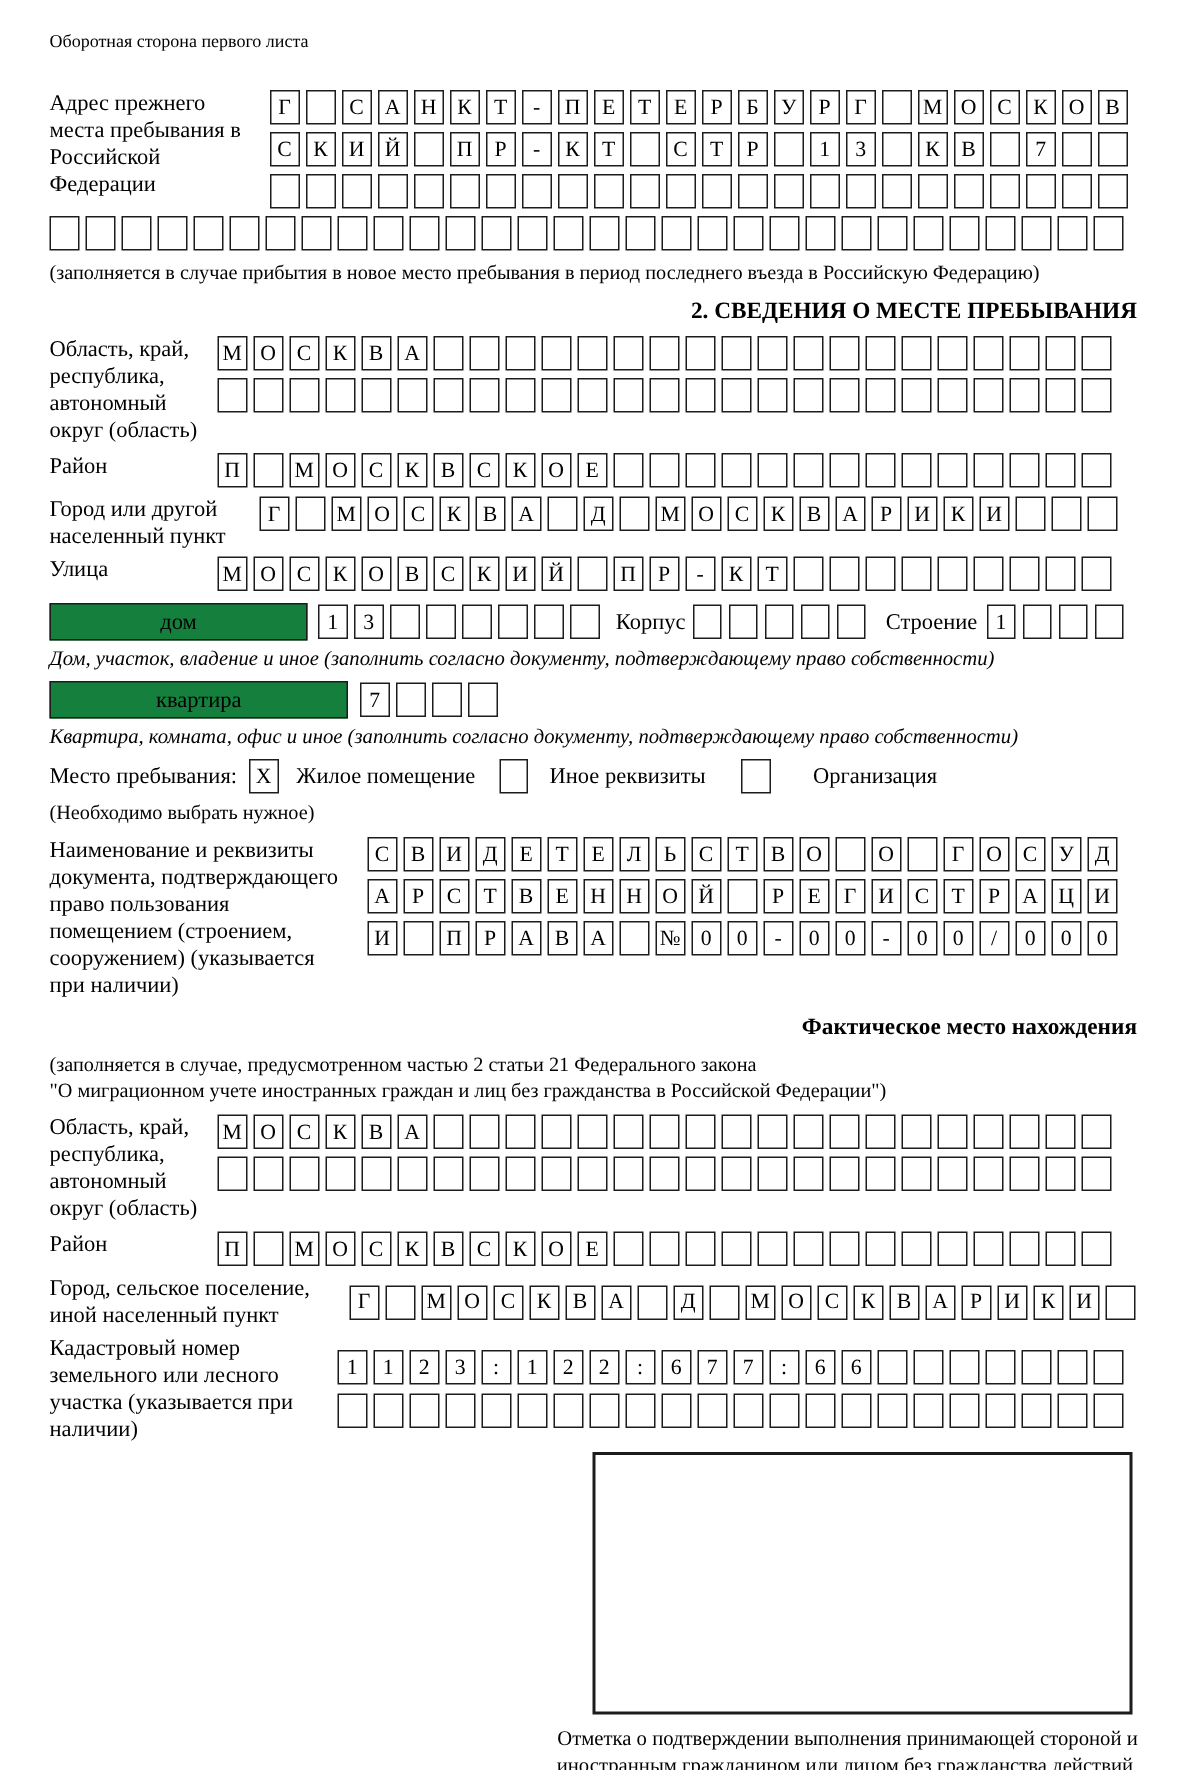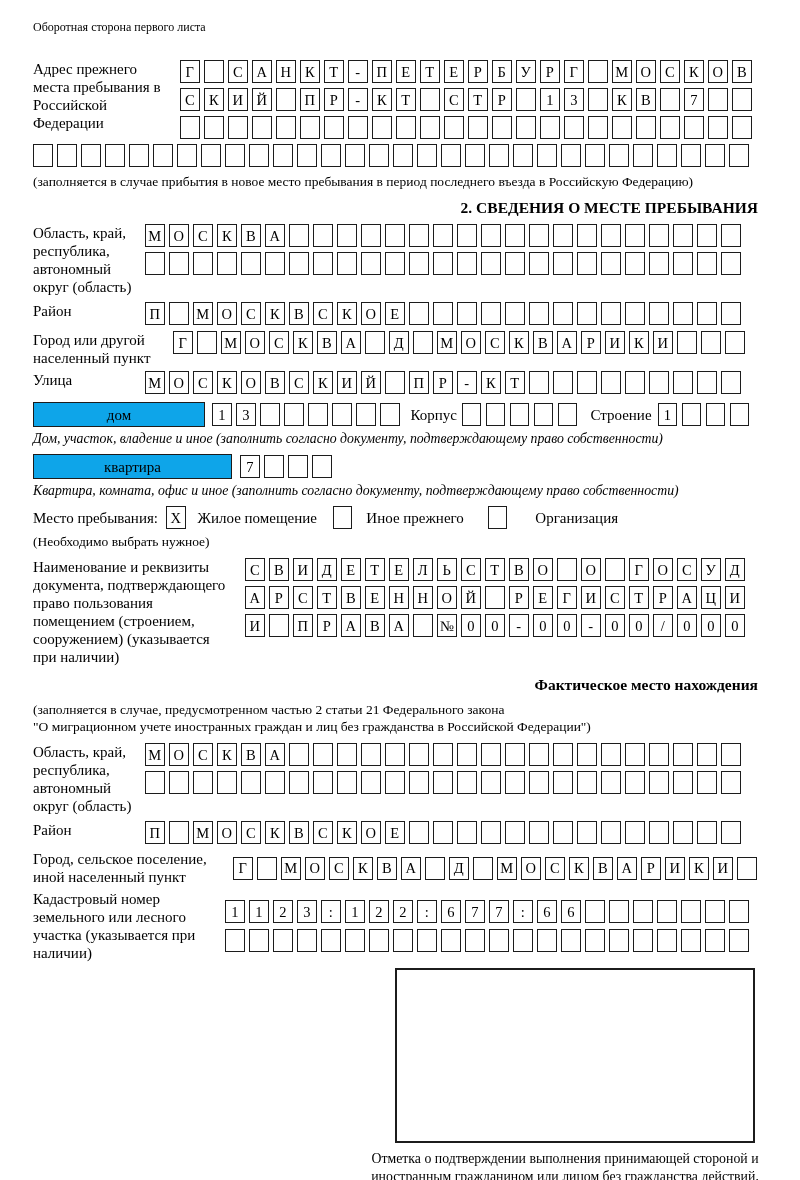--- a/index.html
+++ b/index.html
@@ -15,21 +15,21 @@
   .w147{width:147px}.w112{width:112px}.w140{width:140px}.w212{width:212px}.w200{width:200px}.w192{width:192px}
   .rows{display:flex;flex-direction:column;gap:5px;}
   .cellrow{display:flex;gap:4.5px;flex:none;}
   .cell{
     flex:none;width:19.5px;height:23px;box-sizing:border-box;border:1.5px solid #1c1c1c;
     display:flex;align-items:center;justify-content:center;
     font-size:14.5px;font-family:"Liberation Serif", serif;background:#fff;
   }
   .bigbox{
     flex:none;height:25px;box-sizing:border-box;border:1.5px solid #1c1c1c;
-    display:flex;align-items:center;justify-content:center;font-size:15px;background:#0ea5e9;
+    display:flex;align-items:center;justify-content:center;font-size:15px;background:#15803d;
   }
   .center-note{text-align:left;font-size:13.5px;line-height:17px;}
   .sec-title{text-align:right;font-weight:bold;font-size:15.5px;margin:9px 0 7px 0;}
   .caption{font-size:13.8px;line-height:17px;margin:3px 0 7px 0;font-style:italic;}
   .inline-label{flex:none;font-size:15px;}
   .mark-box{margin-left:362px;width:360px;height:175px;box-sizing:border-box;border:2px solid #1c1c1c;}
   .mark-caption{margin:7px 0 0 297px;width:470px;text-align:center;font-size:13.8px;line-height:18px;}
   .mb6{margin-bottom:6px}.mb8{margin-bottom:8px}.mb4{margin-bottom:4px}.mb10{margin-bottom:10px}
 </style>
 </head>
@@ -349,21 +349,21 @@
         <span class="cell"></span>
       </div>
   </div>
   <div class="caption">Квартира, комната, офис и иное (заполнить согласно документу, подтверждающему право собственности)</div>
 
   <div class="frow vcenter" style="margin-top:4px">
     <div class="inline-label">Место пребывания:</div>
     <span class="cell" style="margin-left:8px">X</span>
     <div class="inline-label" style="margin-left:12px">Жилое помещение</div>
     <span class="cell" style="margin-left:16px"></span>
-    <div class="inline-label" style="margin-left:14px">Иное прежнего</div>
+    <div class="inline-label" style="margin-left:14px">Иное реквизиты</div>
     <span class="cell" style="margin-left:24px"></span>
     <div class="inline-label" style="margin-left:28px">Организация</div>
   </div>
   <div class="center-note" style="width:640px;margin-top:4px">(Необходимо выбрать нужное)</div>
 
   <div class="frow mb10" style="margin-top:8px">
     <div class="flabel w212">Наименование и реквизиты документа, подтверждающего право пользования помещением (строением, сооружением) (указывается при наличии)</div>
     <div class="rows">
       <div class="cellrow">
           <span class="cell">С</span>

